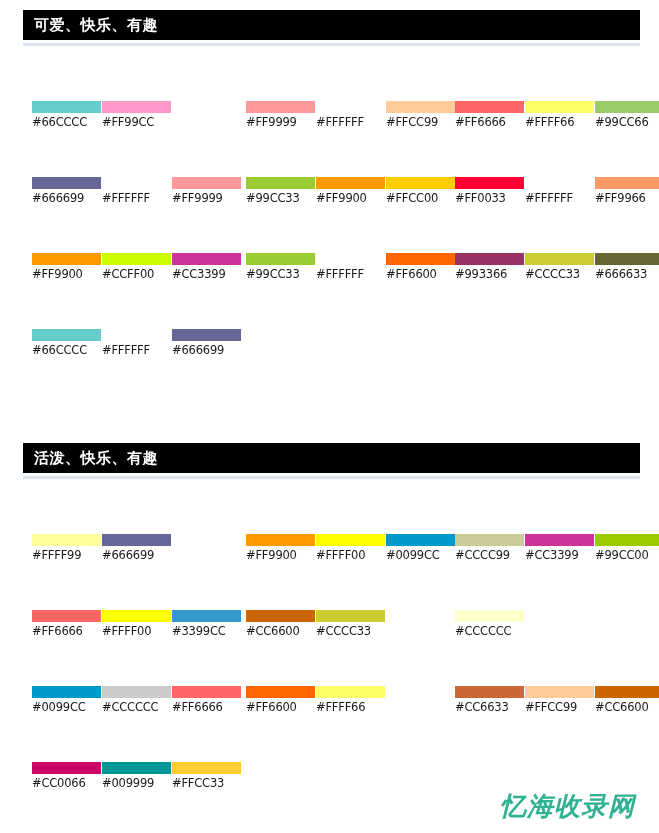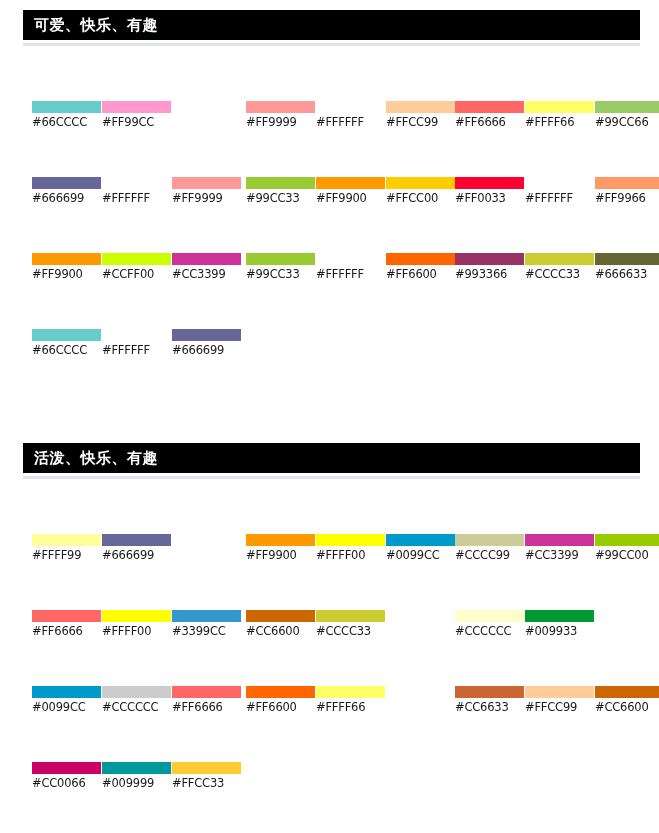--- a/index.html
+++ b/index.html
@@ -371,37 +371,34 @@
             <div class="swatch-cell">
               <span class="swatch-chip" style="background: rgb(153, 204, 0);"></span>
               <span class="swatch-label">#99CC00</span>
             </div>
           </div>
           <div class="palette-row">
             <div class="swatch-cell">
               <span class="swatch-chip" style="background: rgb(255, 255, 204);"></span>
               <span class="swatch-label">#CCCCCC</span>
             </div>
-            <div class="swatch-cell">
-              <span class="swatch-chip" style="background: rgb(0, 153, 51);"></span>
-              <span class="swatch-label">#009933</span>
-            </div>
           </div>
           <div class="palette-row">
             <div class="swatch-cell">
               <span class="swatch-chip" style="background: rgb(204, 102, 51);"></span>
               <span class="swatch-label">#CC6633</span>
             </div>
             <div class="swatch-cell">
               <span class="swatch-chip" style="background: rgb(255, 204, 153);"></span>
               <span class="swatch-label">#FFCC99</span>
             </div>
             <div class="swatch-cell">
               <span class="swatch-chip" style="background: rgb(204, 102, 0);"></span>
               <span class="swatch-label">#CC6600</span>
             </div>
           </div>
         </div>
     </div>
   </div>
 
+  <div class="watermark">忆海收录网</div>
 
 </div>
 
 </body></html>

